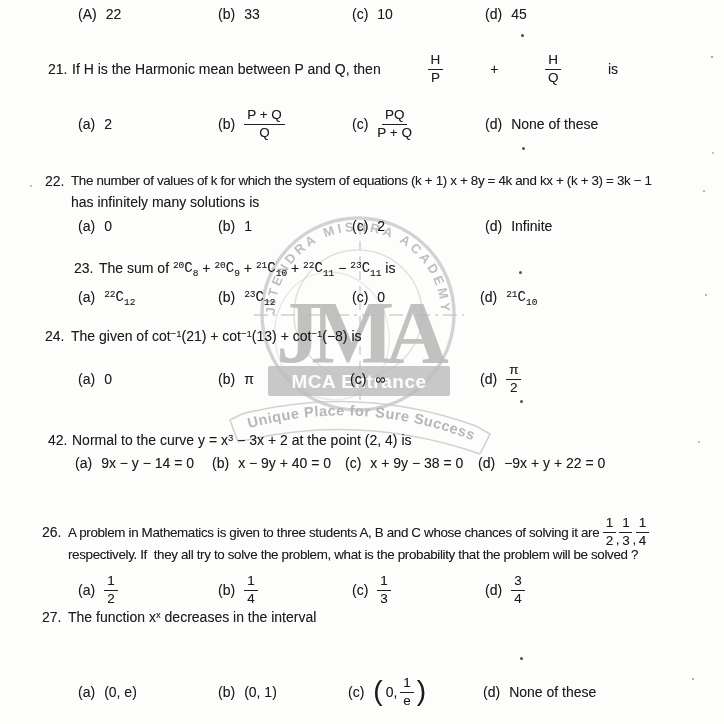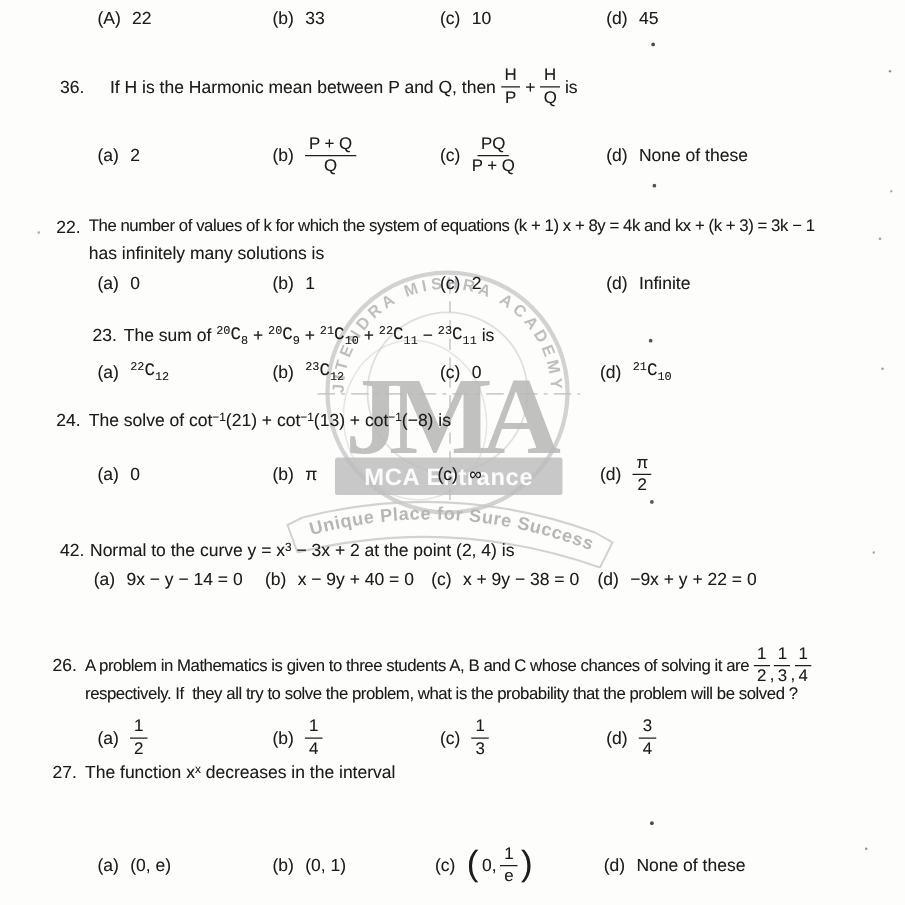--- a/index.html
+++ b/index.html
@@ -91,22 +91,22 @@
         <span>(c)</span>
         <span>10</span>
       </span>
     <span class="opt od">
         <span>(d)</span>
         <span>45</span>
       </span>
   </div>
 
   <div class="qline" style="top:51px;height:36px;">
-    <span class="qnum" style="left:48px;">36.</span>
-    <span class="qtext" style="left:88px;">
+    <span class="qnum" style="left:48px;">21.</span>
+    <span class="qtext" style="left:72px;gap:43px;">
         <span>If H is the Harmonic mean between P and Q, then </span>
         <span class="frac"><span class="num">H</span><span class="den">P</span></span>
         <span> + </span>
         <span class="frac"><span class="num">H</span><span class="den">Q</span></span>
         <span> is</span>
       </span>
   </div>
   <div class="opts" style="top:103px;height:42px;">
     <span class="opt oa">
         <span>(a)</span>
@@ -187,21 +187,21 @@
       </span>
     <span class="opt od">
         <span>(d)</span>
         <span class="ct"><sup>21</sup><span>C</span><sub>10</sub></span>
       </span>
   </div>
 
   <div class="qline" style="top:327px;height:18px;">
     <span class="qnum" style="left:45px;">24.</span>
     <span class="qtext" style="left:71px;">
-        <span>The solve of </span>
+        <span>The given of </span>
         <span><span>cot</span><sup class="s">−1</sup><span>(21) + </span></span>
         <span><span>cot</span><sup class="s">−1</sup><span>(13) + </span></span>
         <span><span>cot</span><sup class="s">−1</sup><span>(−8) is</span></span>
       </span>
   </div>
   <div class="opts q24o" style="top:359px;height:40px;">
     <span class="opt oa">
         <span>(a)</span>
         <span>0</span>
       </span>

